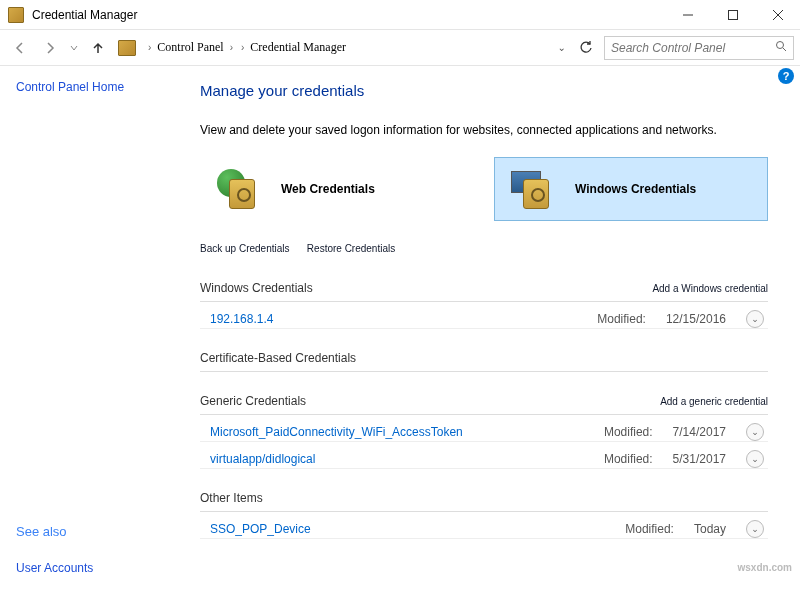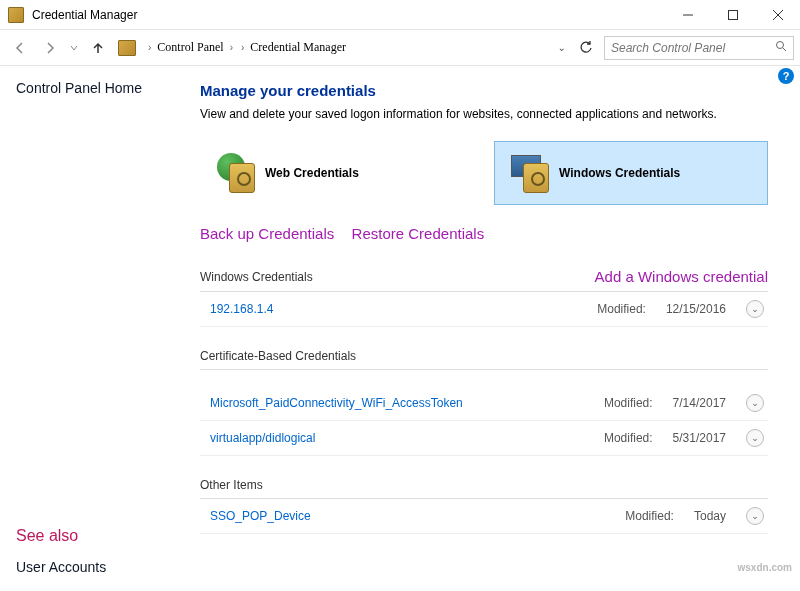--- a/index.html
+++ b/index.html
@@ -22,46 +22,46 @@
     .crumb { padding: 2px 2px; font-family: Liberation Serif, serif; }
     .crumb-dd { color: #555; margin-left: auto; margin-right: 6px; font-size: 10px; }
     .refresh-btn { width: 24px; height: 24px; display: flex; align-items: center; justify-content: center; color: #333; margin-right: 4px; }
     .search-box { width: 190px; height: 24px; border: 1px solid #ccc; display: flex; align-items: center; padding: 0 6px; color: #888; font-size: 12px; }
     .search-box input { border: none; outline: none; flex: 1; font-size: 12px; font-family: inherit; font-style: italic; color: #888; }
     .search-icon { color: #666; }
     
     
     .content { display: flex; height: calc(591px - 66px); position: relative; }
     .sidebar { width: 200px; padding: 14px 16px; }
-    .sidebar-link { color: #0f172a; font-size: 14px; cursor: pointer; }
+    .sidebar-link { color: #1d4ed8; font-size: 12px; cursor: pointer; }
     .sidebar-bottom { position: absolute; bottom: 16px; left: 16px; }
-    .see-also { color: #be185d; font-size: 16px; margin-bottom: 14px; }
+    .see-also { color: #3b82f6; font-size: 13px; margin-bottom: 22px; }
     .help-icon { position: absolute; right: 6px; top: 2px; width: 16px; height: 16px; background: #0078d7; color: #fff; border-radius: 50%; font-size: 11px; display: flex; align-items: center; justify-content: center; font-weight: bold; }
     
     .main { flex: 1; padding: 16px 32px 16px 0; overflow-y: auto; }
-    .page-title { color: #003399; font-size: 15px; font-weight: bold; margin-bottom: 8px; }
+    .page-title { color: #003399; font-size: 15px; font-weight: normal; margin-bottom: 24px; }
     .page-desc { font-size: 12px; margin-bottom: 20px; }
     
     .cred-tabs { display: flex; gap: 20px; margin-bottom: 20px; }
-    .cred-tab { flex: 1; height: 64px; display: flex; align-items: center; padding: 0 14px; gap: 10px; border: 1px solid transparent; }
+    .cred-tab { flex: 1; height: 64px; display: flex; align-items: center; padding: 0 14px; gap: 26px; border: 1px solid transparent; }
     .cred-tab.selected { background: #cce8ff; border: 1px solid #7fb8e0; }
     .cred-tab-icon { width: 40px; height: 40px; position: relative; }
     .globe { width: 28px; height: 28px; background: radial-gradient(circle at 35% 30%, #5cbf5c, #2a7a2a); border-radius: 50%; position: absolute; top: 0; left: 2px; }
     .monitor { width: 30px; height: 22px; background: linear-gradient(#4a7fb5, #2a5a8a); border: 1px solid #555; position: absolute; top: 2px; left: 2px; }
     .vault { width: 26px; height: 30px; background: linear-gradient(#e5c15a, #c49a3a); border: 1px solid #8a6a1f; border-radius: 3px; position: absolute; bottom: 0; right: 0; }
     .vault::after { content: ''; position: absolute; top: 8px; left: 7px; width: 10px; height: 10px; border: 2px solid #6a5420; border-radius: 50%; }
     .cred-tab-label { font-size: 12px; font-weight: bold; }
     
     .actions { margin-bottom: 20px; }
-    .link { color: #a21caf; cursor: pointer; font-size: 15px; }
+    .link { color: #0f172a; cursor: pointer; font-size: 10px; }
     .actions .link + .link { margin-left: 14px; margin-top: 41px; }
     
     .section-head { display: flex; justify-content: space-between; align-items: center; padding: 6px 0; border-bottom: 1px solid #ddd; font-size: 12px; }
     .section-head .title { color: #333; }
-    .cred-row { display: flex; justify-content: space-between; align-items: center; padding: 8px 4px 8px 10px; border-bottom: 1px solid #eee; font-size: 12px; }
+    .cred-row { display: flex; justify-content: space-between; align-items: center; padding: 8px 4px 0 10px; border-bottom: 1px solid #eee; font-size: 12px; }
     .cred-row .name { color: #0066cc; }
     .cred-row .meta { display: flex; align-items: center; gap: 20px; color: #555; }
     .expand-btn { width: 18px; height: 18px; border: 1px solid #bbb; border-radius: 50%; display: flex; align-items: center; justify-content: center; font-size: 9px; color: #666; background: #f8f8f8; }
     .no-items { padding: 8px 0 8px 4px; font-size: 12px; color: #333; }
     .section-spacer { height: 16px; }
     
     .watermark { position: absolute; bottom: 18px; right: 8px; font-size: 10px; color: #bbb; font-weight: bold; }
   </style>
 </head>
 <body>
@@ -186,20 +186,24 @@
     </div>
 
     <div class="section-spacer"></div>
 
     <div class="section-head">
       <span class="title">Certificate-Based Credentials</span>
     </div>
 
     <div class="section-spacer"></div>
 
+    <div class="section-head">
+      <span class="title">Generic Credentials</span>
+      <span class="link">Add a generic credential</span>
+    </div>
     <div class="cred-row">
       <span class="name">Microsoft_PaidConnectivity_WiFi_AccessToken</span>
       <span class="meta">
         <span>Modified:</span>
         <span>7/14/2017</span>
         <span class="expand-btn">⌄</span>
       </span>
     </div>
     <div class="cred-row">
       <span class="name">virtualapp/didlogical</span>

